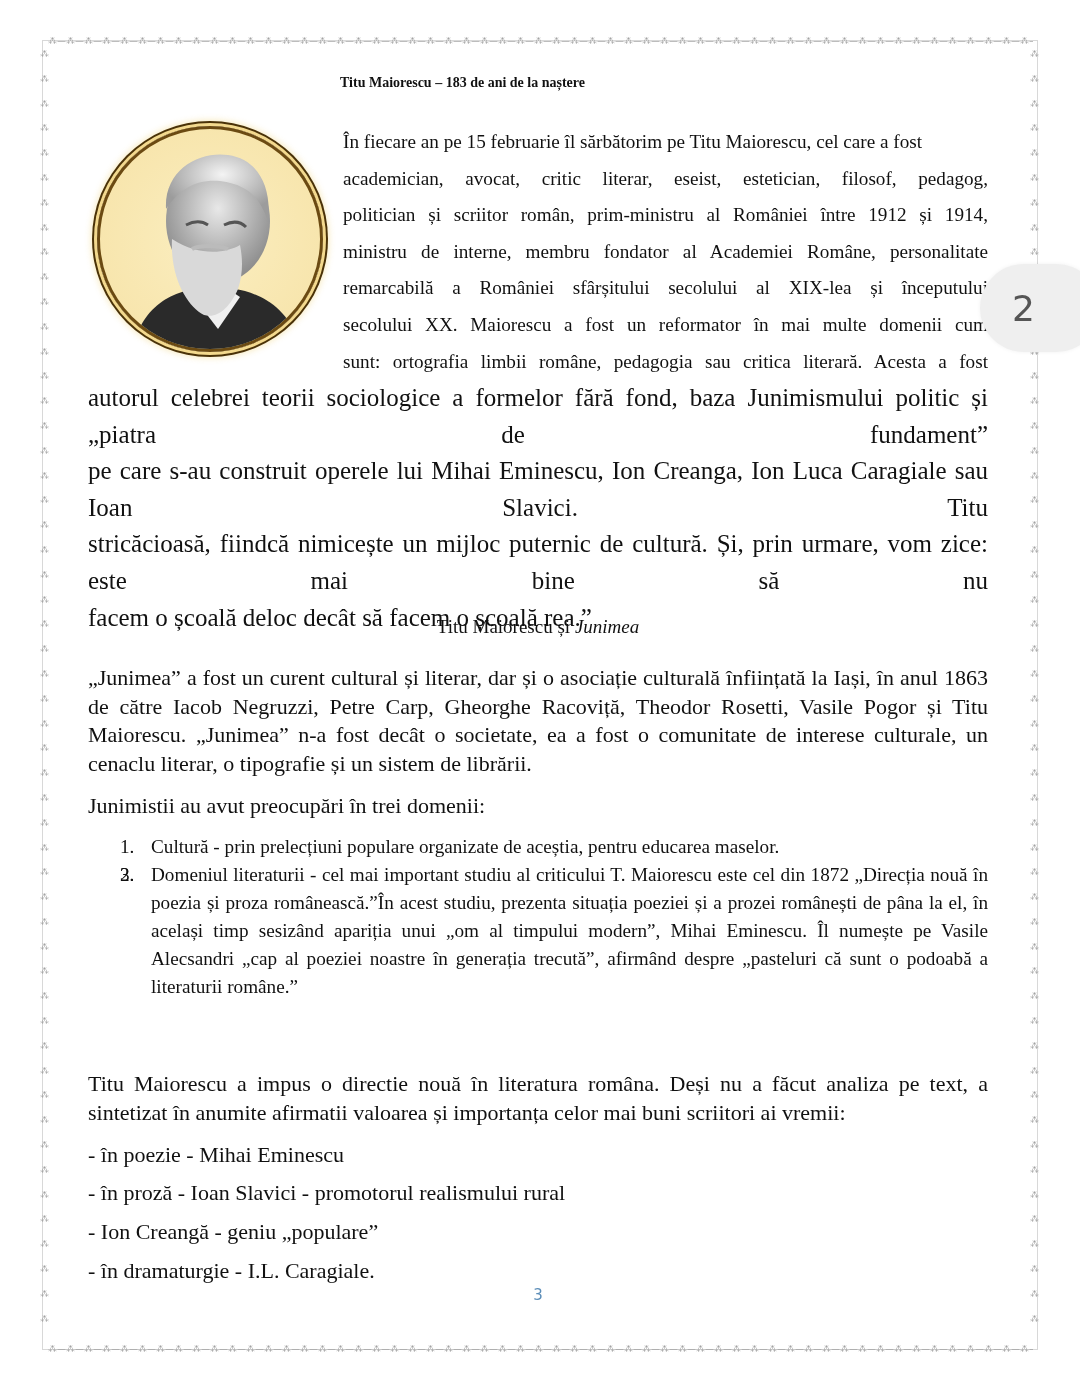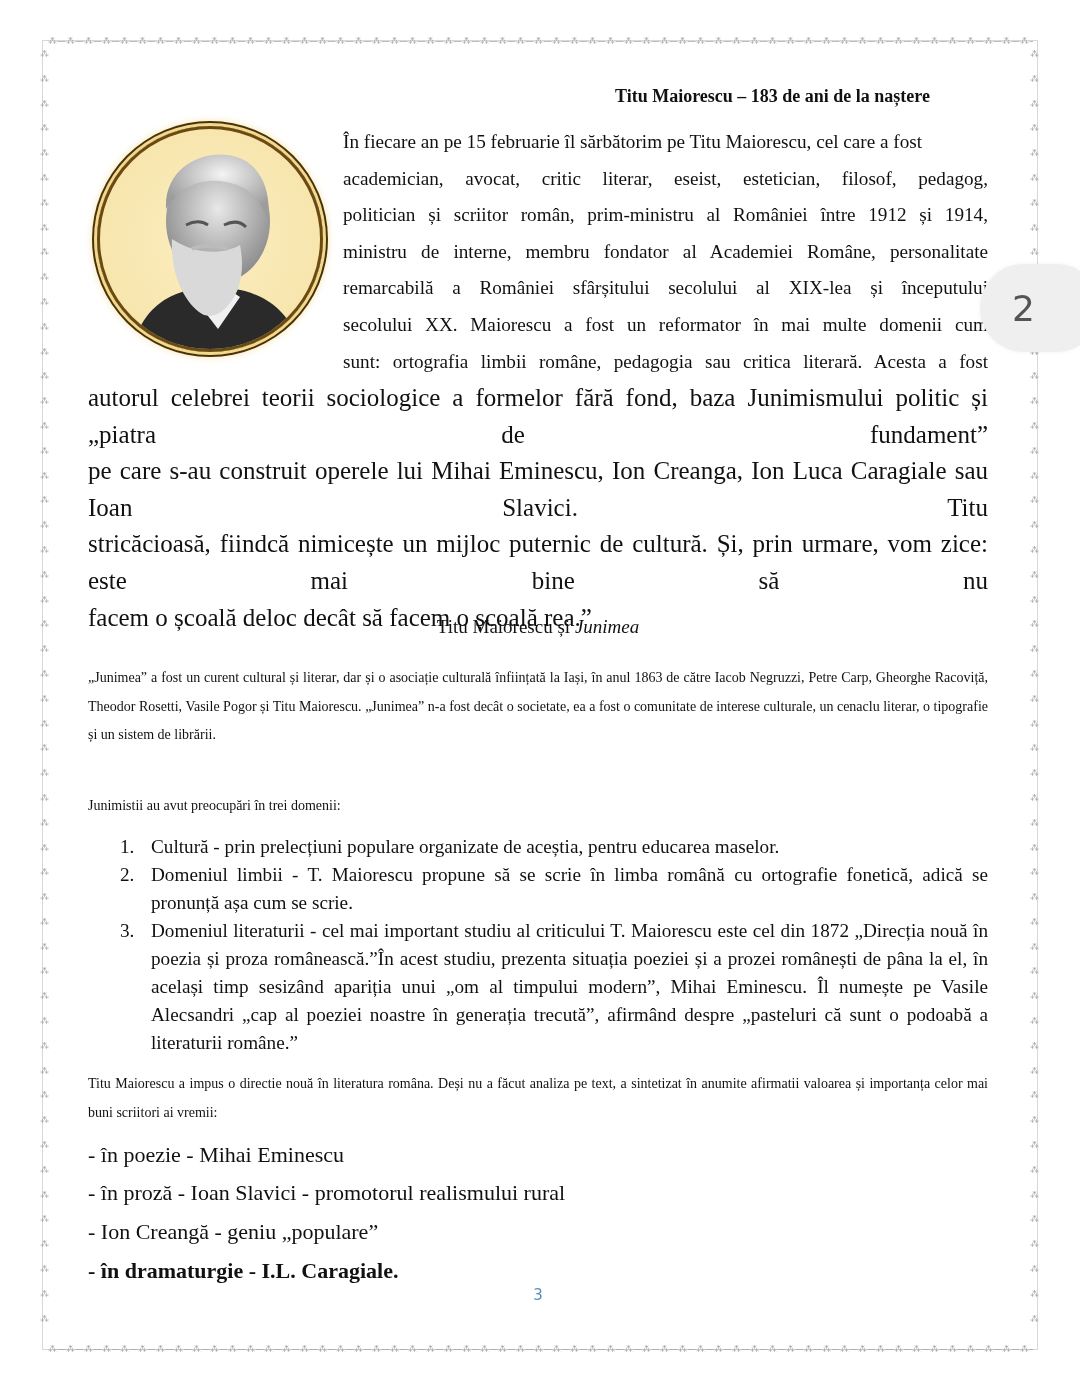--- a/index.html
+++ b/index.html
@@ -26,55 +26,55 @@
     position: absolute; left: 97px; top: 126px; width: 226px; height: 226px;
     border-radius: 50%; box-sizing: border-box;
     background: radial-gradient(circle at 50% 50%, #fbeec0 0%, #f6e2a6 100%);
     border: 3px solid #6b4a12;
     box-shadow: 0 0 0 3px #f3d98e, 0 0 0 5px #4a3208, 0 0 6px 6px rgba(240,210,120,0.45);
     overflow: hidden;
   }
   .portrait svg { position: absolute; left: 0; top: 0; }
 
   .title {
-    position: absolute; left: 340px; top: 86px; width: 590px; text-align: right;
-    font-weight: bold; font-size: 18px;
+    position: absolute; left: 340px; top: 75px; width: 590px; text-align: left;
+    font-weight: bold; font-size: 14px;
   }
   .intro {
     position: absolute; left: 343px; top: 124px; width: 645px;
     font-size: 19.2px; line-height: 36.6px; text-align: justify;
   }
   .intro p, .cont p { margin: 0; }
   .cont {
     position: absolute; left: 88px; top: 380px; width: 900px;
     font-size: 25px; line-height: 36.6px; text-align: justify;
   }
   .h2 {
     position: absolute; left: 88px; top: 616px; width: 900px; text-align: center;
     font-weight: normal; font-size: 19px;
   }
   .h2 i { font-style: italic; }
   .para {
     position: absolute; left: 88px; width: 900px;
-    font-size: 14px; line-height: 28.5px; text-align: justify;
+    font-size: 22px; line-height: 28.5px; text-align: justify;
   }
   .p-junimea { top: 664px; }
   .p-junimisti { top: 792px; }
   .olist {
     position: absolute; left: 114px; top: 833px; width: 874px; margin: 0; padding: 0; list-style: none;
     font-size: 19.2px; line-height: 28px;
   }
   .olist li { position: relative; padding-left: 37px; text-align: justify; }
   .olist li .num { position: absolute; left: 6px; top: 0; }
   .p-impus { top: 1070px; }
   .dash { position: absolute; left: 88px; font-size: 22px; line-height: 28px; }
   .d1 { top: 1141px; }
   .d2 { top: 1179px; }
   .d3 { top: 1218px; }
-  .d4 { top: 1257px; font-weight: bold; }
+  .d4 { top: 1257px; }
   .page-number {
     position: absolute; left: 500px; top: 1286px; width: 76px; text-align: center;
     font-family: "DejaVu Sans", sans-serif; font-size: 15px; color: #5b8db8;
   }
   .page-indicator {
     position: absolute; left: 980px; top: 264px; width: 120px; height: 88px;
     background: #efefef; border-radius: 44px;
     font-family: "DejaVu Sans", "Liberation Sans", sans-serif; font-size: 36px; color: #555;
     display: flex; align-items: center; padding-left: 32px; box-sizing: border-box;
     box-shadow: 0 0 4px rgba(0,0,0,0.06);
@@ -239,21 +239,21 @@
 
 <div class="h2">
   <span>Titu Maiorescu și </span><i>Junimea</i>
 </div>
 
 <div class="para p-junimea">„Junimea” a fost un curent cultural și literar, dar și o asociație culturală înființată la Iași, în anul 1863 de către Iacob Negruzzi, Petre Carp, Gheorghe Racoviță, Theodor Rosetti, Vasile Pogor și Titu Maiorescu. „Junimea” n-a fost decât o societate, ea a fost o comunitate de interese culturale, un cenaclu literar, o tipografie și un sistem de librării.</div>
 <div class="para p-junimisti">Junimistii au avut preocupări în trei domenii:</div>
 
 <ol class="olist">
   <li><span class="num">1.</span><span>Cultură - prin prelecțiuni populare organizate de aceștia, pentru educarea maselor.</span></li>
-  <li><span class="num">2.</span><span>Domeniul limbii - T. Maiorescu propune să se scrie în limba română cu ortografie fonetică, adică se pronunță așa cum se scrie.</span></li>
+  <li><span class="num">2.</span></li>
   <li><span class="num">3.</span><span>Domeniul literaturii - cel mai important studiu al criticului T. Maiorescu este cel din 1872 „Direcția nouă în poezia și proza românească.”În acest studiu, prezenta situația poeziei și a prozei românești de pâna la el, în același timp sesizând apariția unui „om al timpului modern”, Mihai Eminescu. Îl numește pe Vasile Alecsandri „cap al poeziei noastre în generația trecută”, afirmând despre „pasteluri că sunt o podoabă a literaturii române.”</span></li>
 </ol>
 
 <div class="para p-impus">Titu Maiorescu a impus o directie nouă în literatura româna. Deși nu a făcut analiza pe text, a sintetizat în anumite afirmatii valoarea și importanța celor mai buni scriitori ai vremii:</div>
 
 <div class="dash d1">- în poezie - Mihai Eminescu</div>
 <div class="dash d2">- în proză - Ioan Slavici - promotorul realismului rural</div>
 <div class="dash d3">- Ion Creangă - geniu „populare”</div>
 <div class="dash d4">- în dramaturgie - I.L. Caragiale.</div>
 

